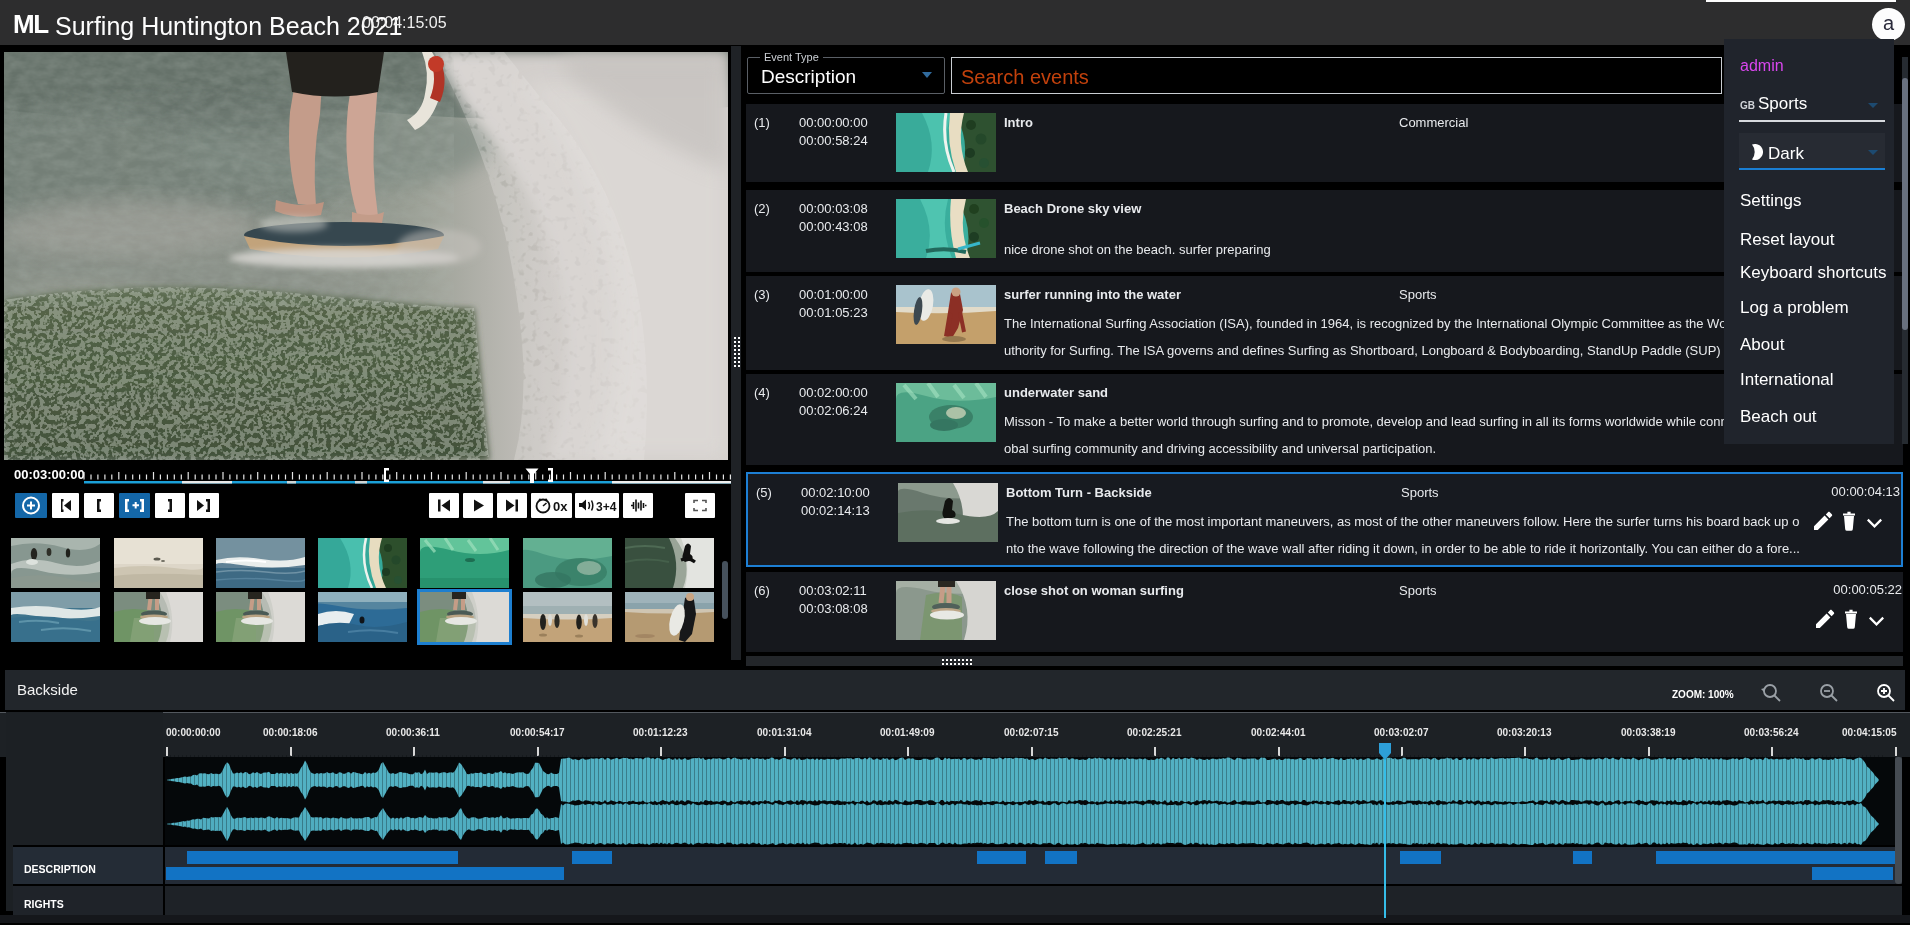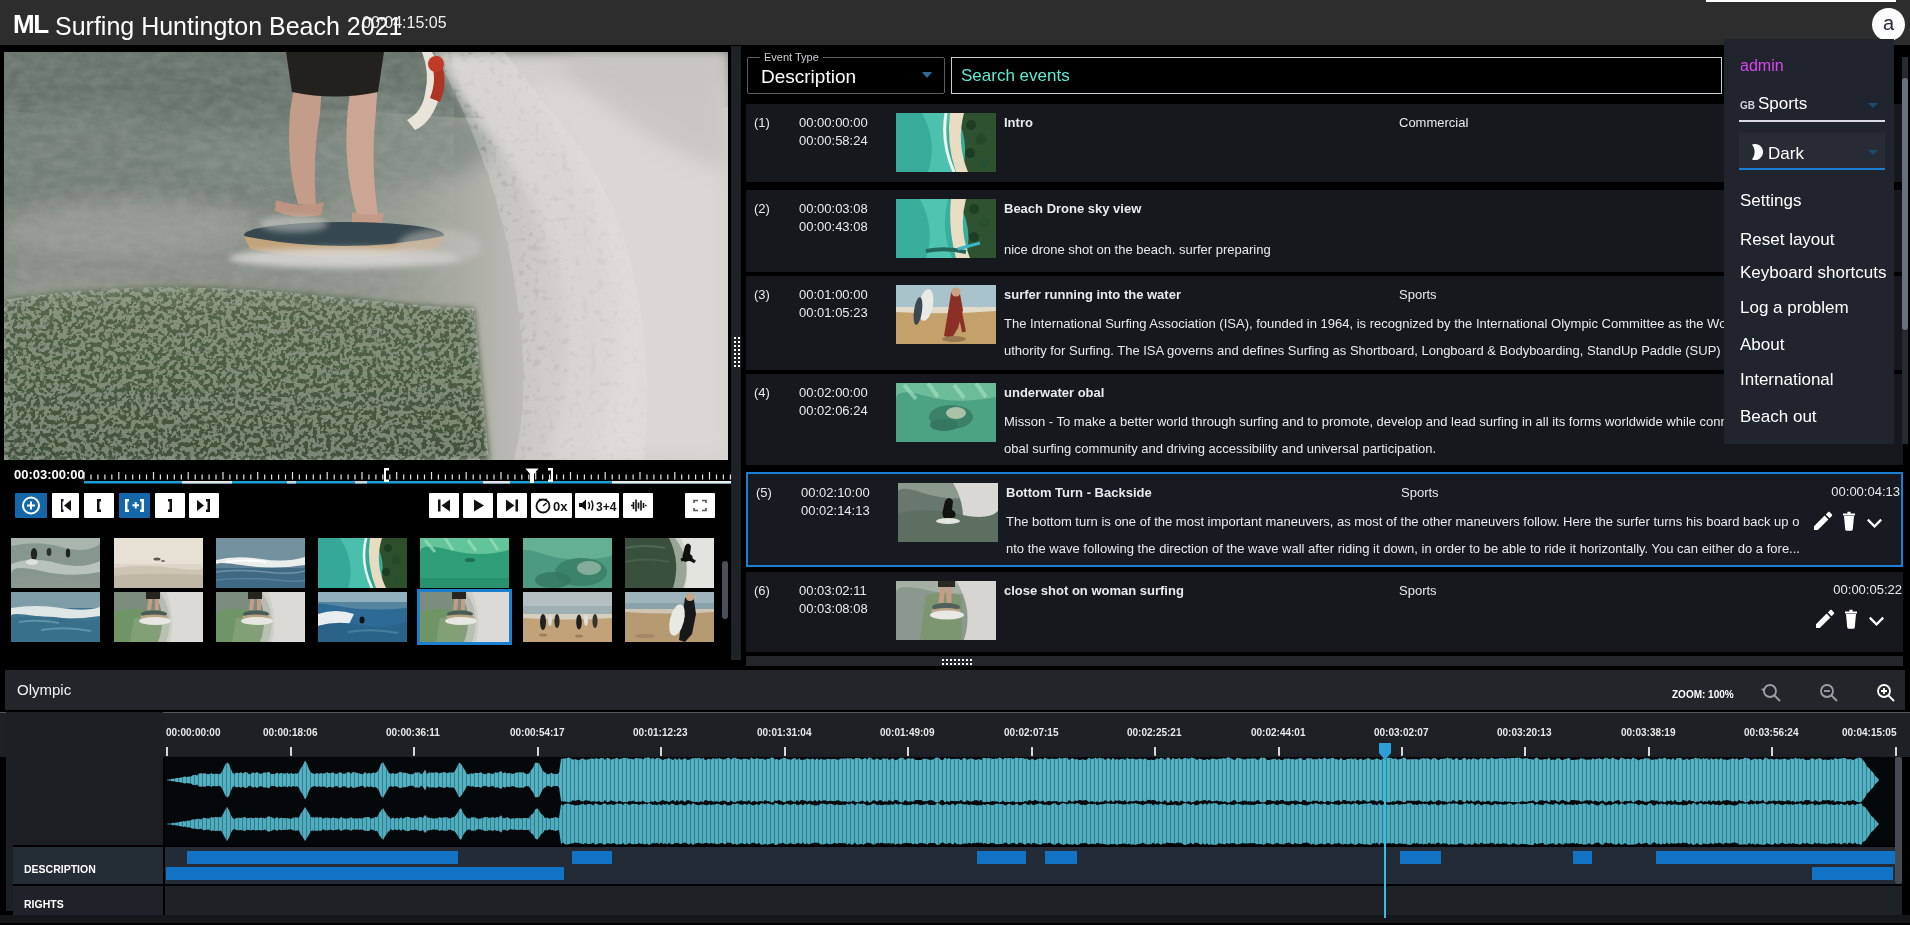--- a/index.html
+++ b/index.html
@@ -20,21 +20,21 @@
 
 .thumb{position:absolute;width:89px;height:50px;overflow:hidden}
 .thumb svg{display:block}
 .thumb-sel{outline:3px solid #1d7fd0;outline-offset:0px}
 
 #evtype{position:absolute;left:747px;top:57px;width:198px;height:37px;border:1px solid #5a5f66;border-radius:2px}
 #evtype .legend{position:absolute;left:12px;top:-7px;background:#000;padding:0 4px;font-size:11px;color:#cdd1d6}
 #evtype .val{position:absolute;left:13px;top:8px;font-size:19px;color:#fff}
 #evtype .arr{position:absolute;right:12px;top:14px;width:0;height:0;border-left:5.5px solid transparent;border-right:5.5px solid transparent;border-top:6.5px solid #316b9e}
 #search{position:absolute;left:951px;top:57px;width:771px;height:37px;border:1px solid #c9cdd2;background:#000}
-#search span{position:absolute;left:9px;top:8px;font-size:17px;color:#5eead4}
+#search span{position:absolute;left:9px;top:8px;font-size:20px;color:#c2410c}
 
 .ev-row{position:absolute;left:746px;width:1157px;background:#16181d;color:#e8eaed;overflow:hidden}
 .ev-sel{border:2px solid #1d7fd4;background:#171a20}
 .ev-num{position:absolute;left:8px;top:11px;font-size:13px}
 .ev-tc{position:absolute;left:53px;font-size:13px}
 .ev-thumb{position:absolute;left:150px;top:9px;width:100px;height:59px}
 .ev-title{position:absolute;left:258px;top:11px;font-size:13px;font-weight:700}
 .ev-cat{position:absolute;left:653px;top:11px;font-size:13px}
 .ev-desc{position:absolute;left:258px;font-size:13px;white-space:nowrap}
 .ev-dur{position:absolute;right:1px;top:10px;font-size:13px}
@@ -503,21 +503,21 @@
     <span class="ev-tc" style="top:11px">00:02:00:00</span>
     <span class="ev-tc" style="top:29px">00:02:06:24</span>
     <div class="ev-thumb"><svg width="100" height="59" viewBox="0 0 100 59" preserveAspectRatio="none">
         <rect width="100" height="59" fill="#4ba384"></rect>
         <path d="M0 0 H100 V14 Q60 22 30 13 T0 16 Z" fill="#6cbc9a"></path>
         <path d="M8 2 L20 16 M32 0 L42 14 M58 2 L68 15 M80 0 L90 14" stroke="#a6e3c2" stroke-width="4" opacity=".6"></path>
         <ellipse cx="55" cy="34" rx="22" ry="12" fill="#3a8168"></ellipse>
         <ellipse cx="60" cy="30" rx="10" ry="6" fill="#b9c9ae" opacity=".9"></ellipse>
         <ellipse cx="48" cy="42" rx="14" ry="6" fill="#357661"></ellipse>
       </svg></div>
-    <span class="ev-title">underwater obal</span>
+    <span class="ev-title">underwater sand</span>
     <span class="ev-desc" style="top:40px">Misson - To make a better world through surfing and to promote, develop and lead surfing in all its forms worldwide while connecting the gl</span>
     <span class="ev-desc" style="top:67px">obal surfing community and driving accessibility and universal participation.</span>
   </div>
 <div class="ev-row ev-sel" style="top:472px;height:95px">
     <span class="ev-num">(5)</span>
     <span class="ev-tc" style="top:11px">00:02:10:00</span>
     <span class="ev-tc" style="top:29px">00:02:14:13</span>
     <div class="ev-thumb"><svg width="100" height="59" viewBox="0 0 100 59" preserveAspectRatio="none">
         <rect width="100" height="59" fill="#69786d"></rect>
         <path d="M0 0 H100 V12 Q55 20 25 10 T0 14 Z" fill="#8c9a8e"></path>
@@ -574,21 +574,21 @@
 <span class="dot" style="left:958px;top:659px"></span>
 <span class="dot" style="left:958px;top:663px"></span>
 <span class="dot" style="left:962px;top:659px"></span>
 <span class="dot" style="left:962px;top:663px"></span>
 <span class="dot" style="left:966px;top:659px"></span>
 <span class="dot" style="left:966px;top:663px"></span>
 <span class="dot" style="left:970px;top:659px"></span>
 <span class="dot" style="left:970px;top:663px"></span>
 
 <div id="tl-header">
-    <span class="t">Olympic</span>
+    <span class="t">Backside</span>
   </div>
 <span id="tl-zoom">ZOOM: 100%</span>
 <svg class="abs" style="left:1758px;top:683px" width="145" height="20">
 <g stroke="#9aa0a6" stroke-width="1.8" fill="none">
       <circle cx="12" cy="8" r="6"></circle>
       <path d="M16.5 12.5 l5.5 5.5"></path>
       <path d="M8 4 a6 6 0 1 0 7 1" stroke="none"></path>
       <path d="M6 9 l-3 -3 l4 -1 Z" fill="#9aa0a6" stroke="none"></path>
     </g>
 <g transform="translate(57 0)" stroke="#9aa0a6" stroke-width="1.8" fill="none">

